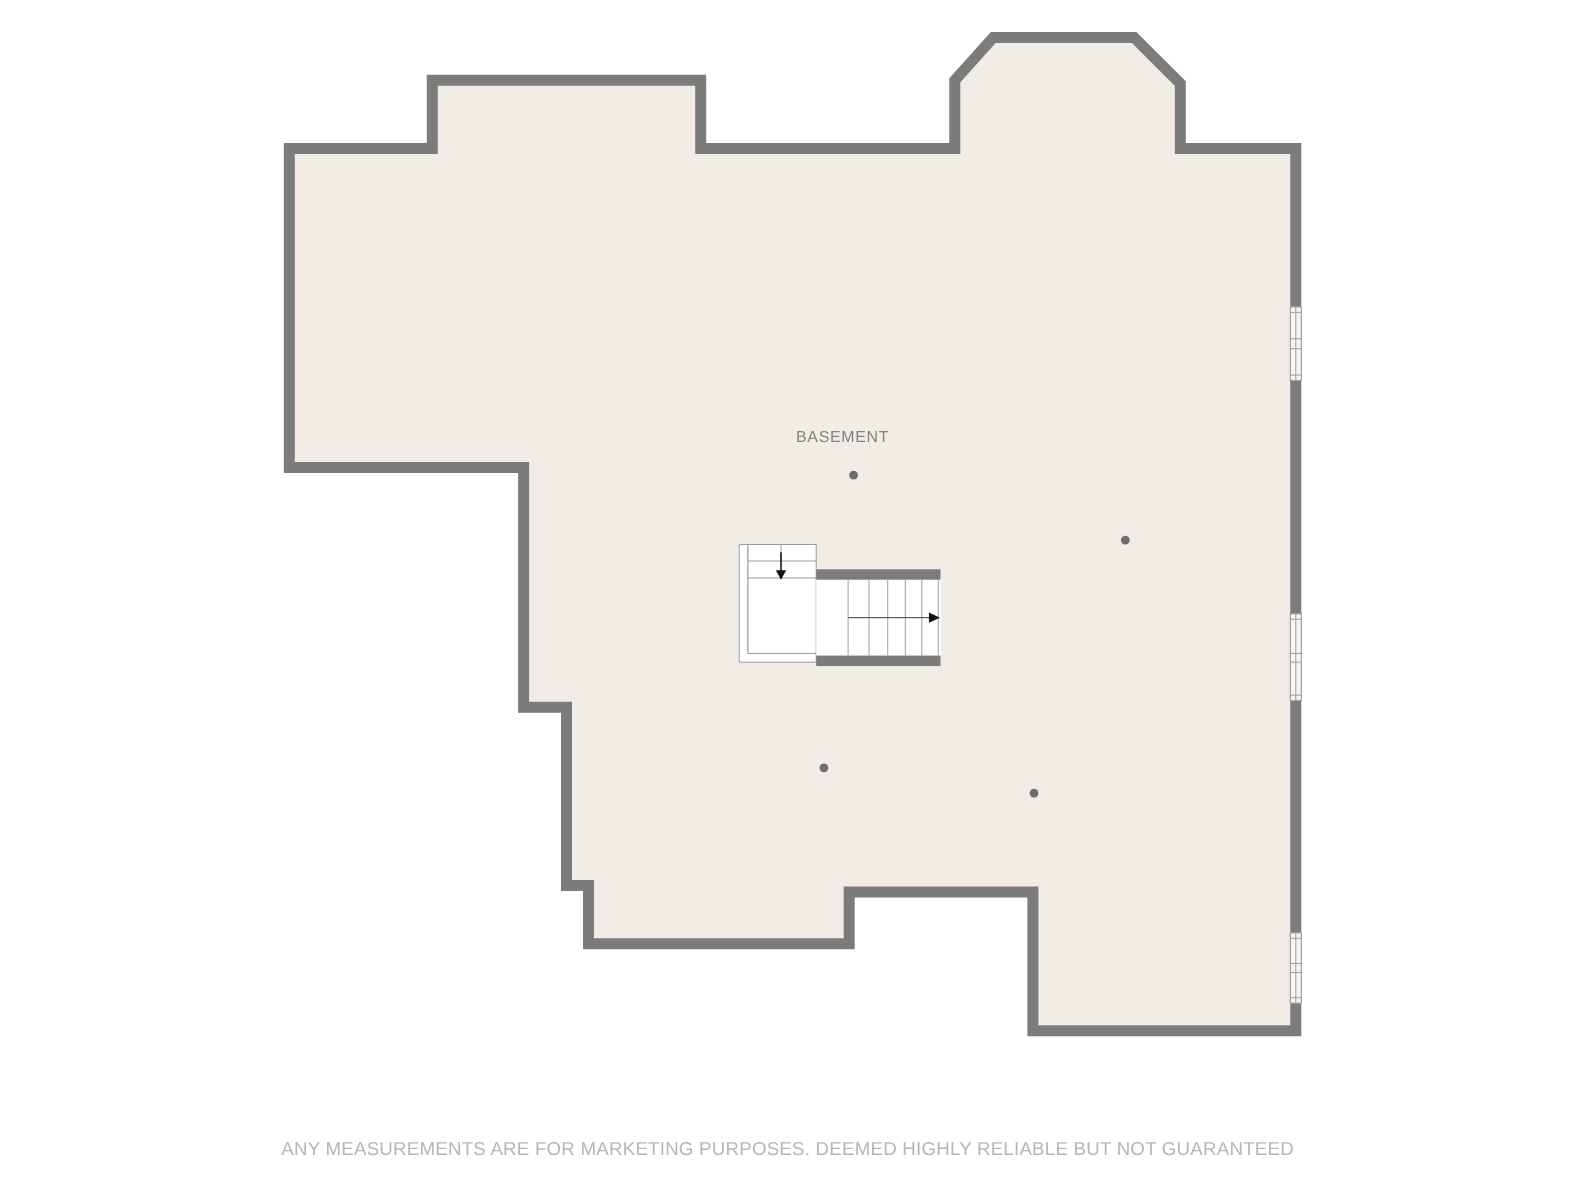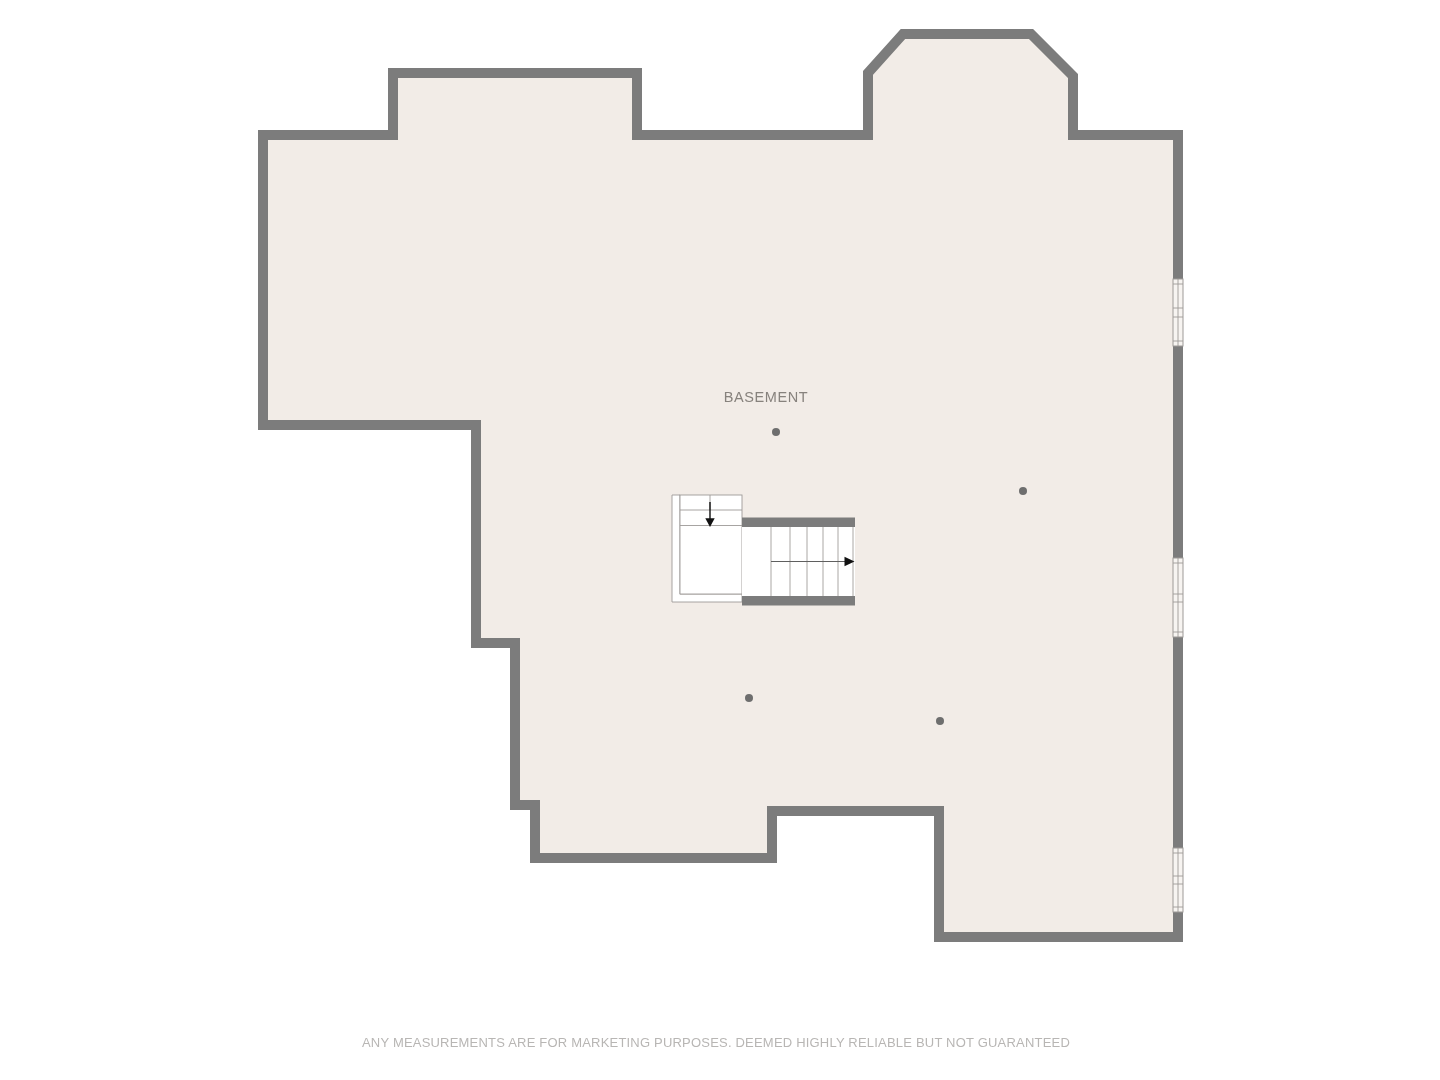--- a/index.html
+++ b/index.html
@@ -74,21 +74,21 @@
     letter-spacing: 0.6px;
     text-anchor: middle;
     font-family: "Liberation Sans", "DejaVu Sans", sans-serif;
   }
   .disclaimer {
     position: absolute;
     left: 0;
     top: 1035px;
     width: 1432px;
     text-align: center;
-    font-size: 13px;
+    font-size: 17px;
     letter-spacing: 0.2px;
     color: var(--disclaimer);
   }
 </style>
 </head>
 <body>
 
 <div class="stage">
   <svg width="1440" height="1080" viewBox="0 0 1440 1080">
 

